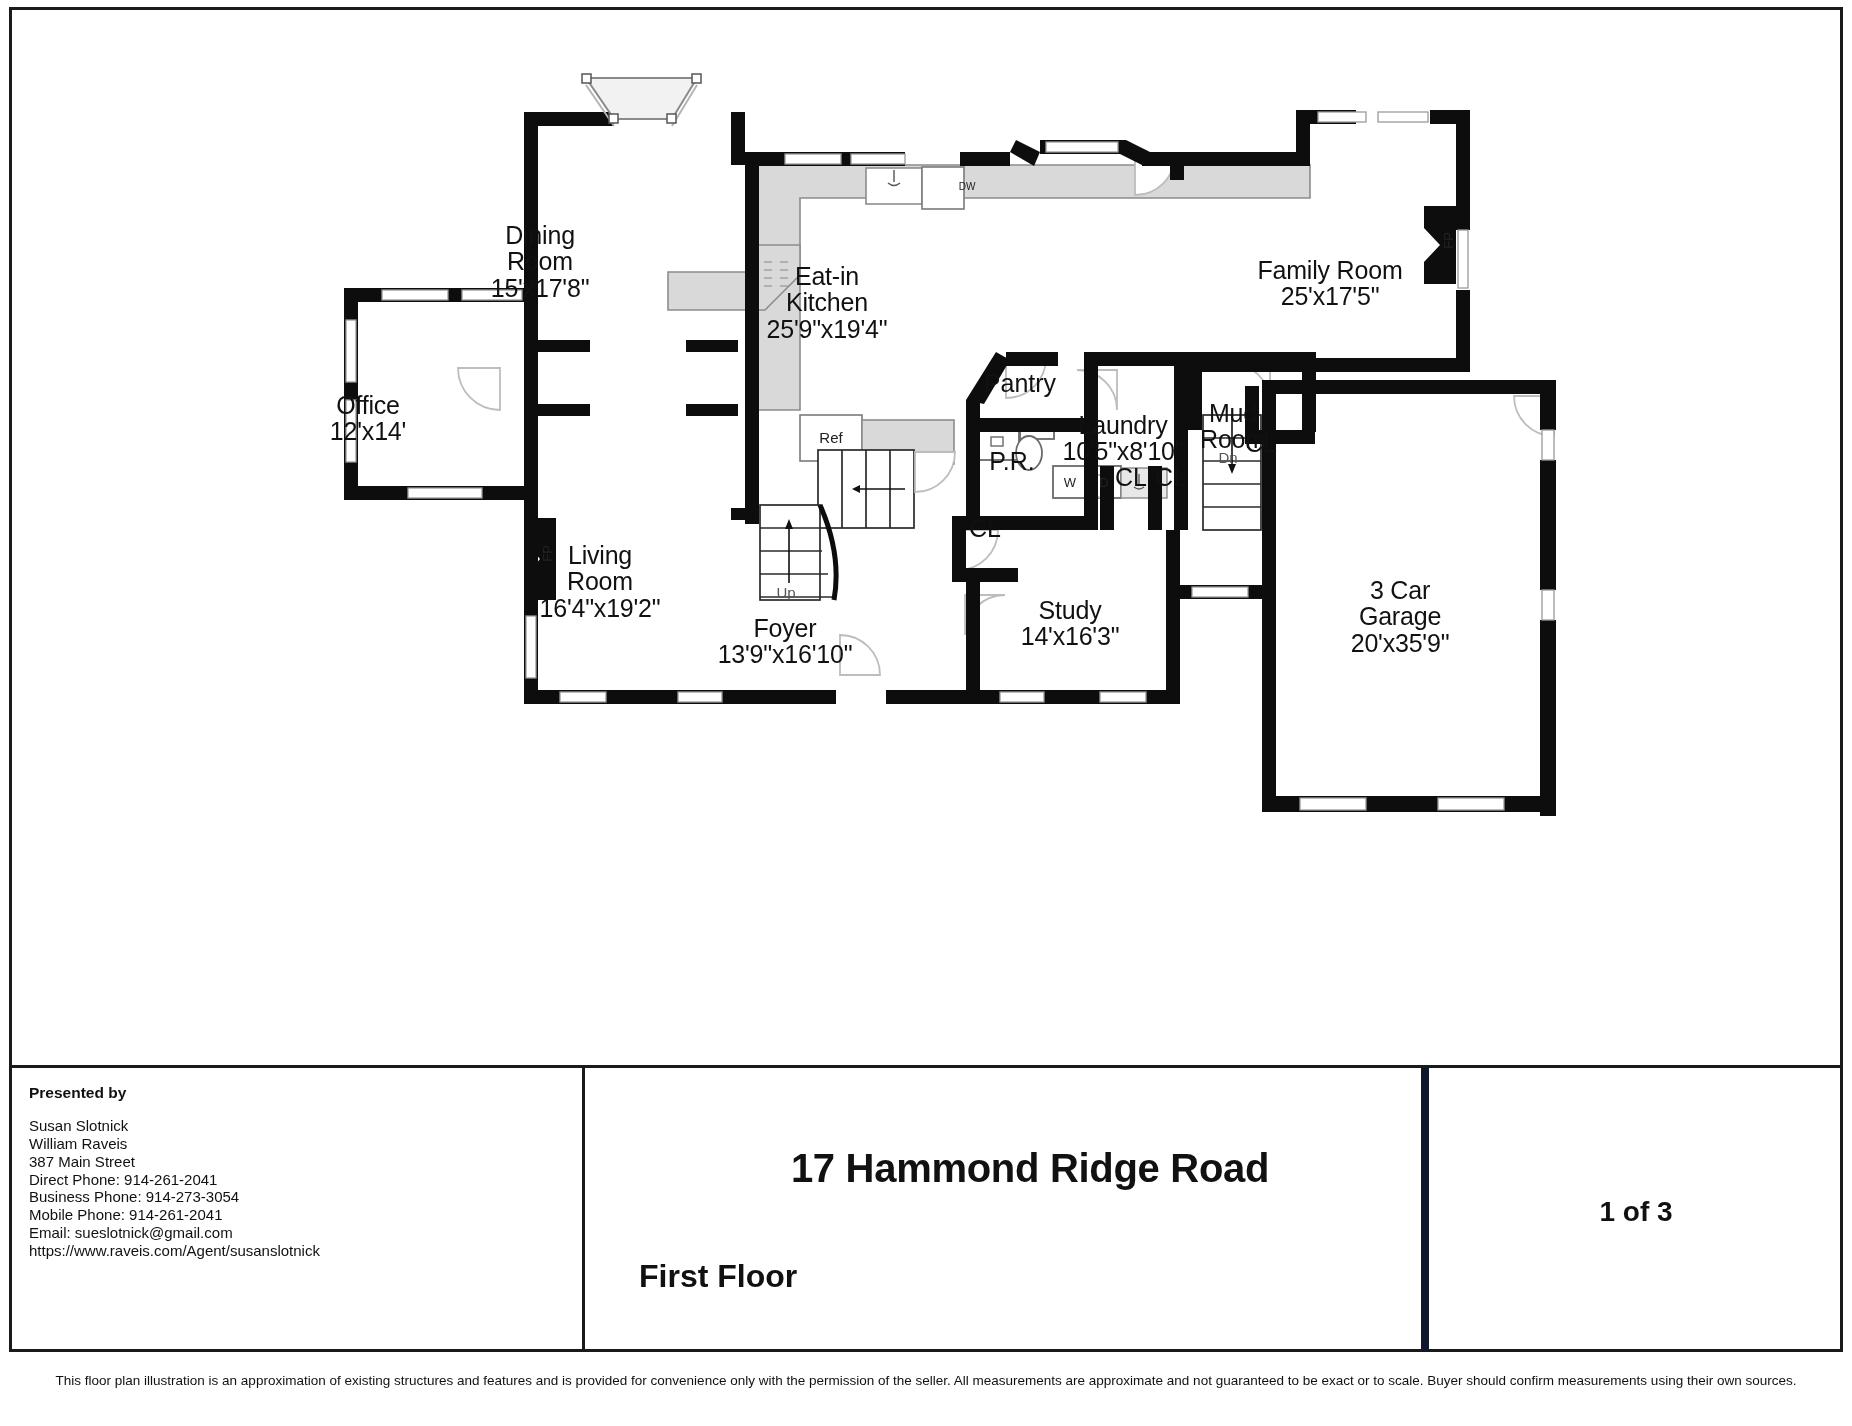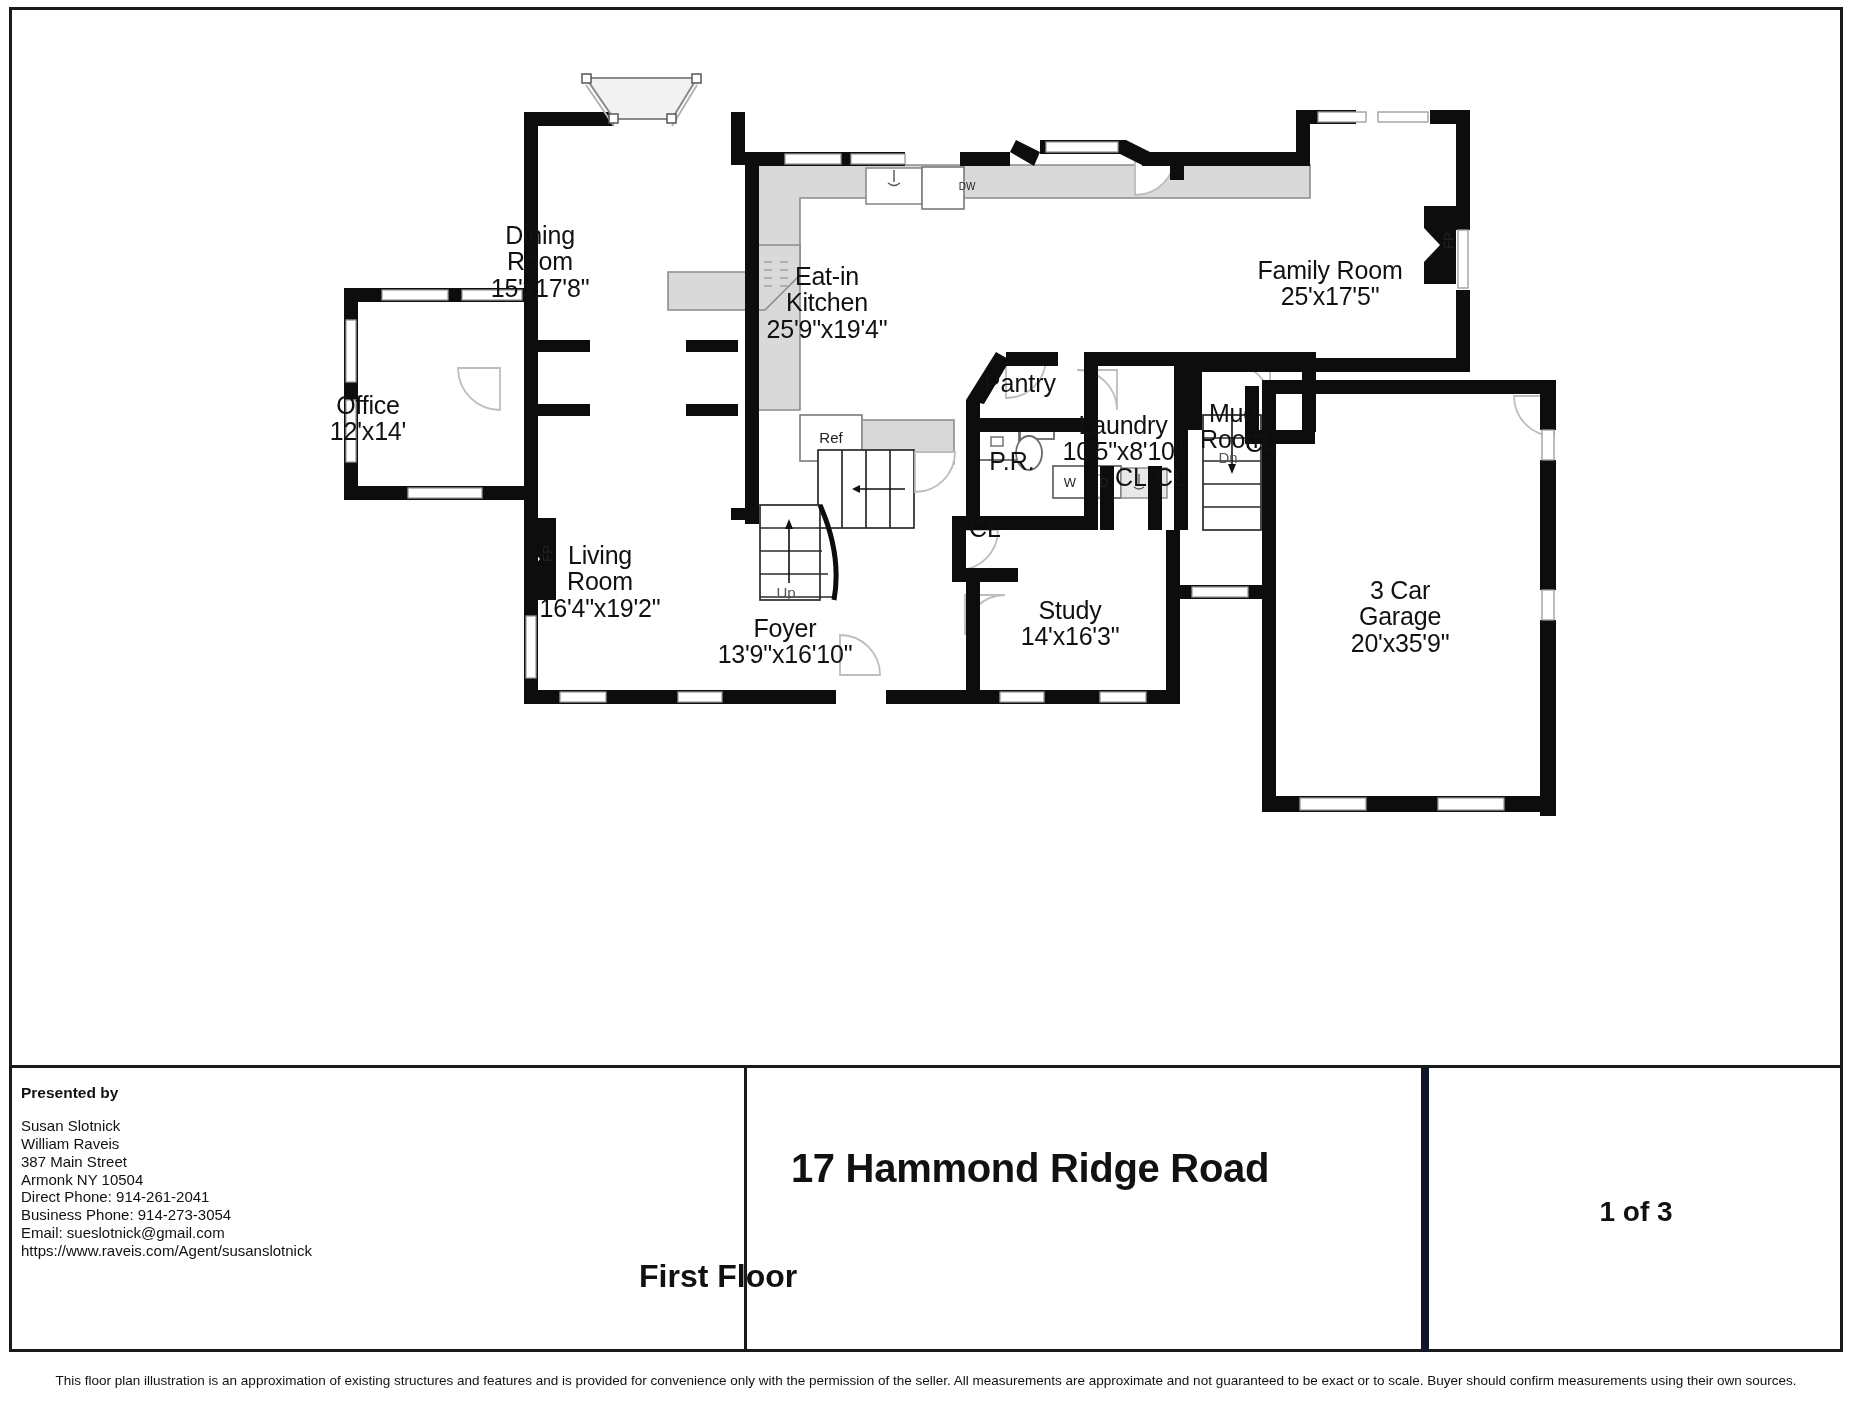--- a/index.html
+++ b/index.html
@@ -19,22 +19,22 @@
           font-size:25px;color:#111;white-space:pre-line;letter-spacing:-0.2px;}
   .rlabel .dim{display:block;}
   .small-lbl{position:absolute;text-align:center;font-size:25px;color:#111;line-height:1.05;}
   .tiny-lbl{position:absolute;text-align:center;font-size:13px;color:#222;line-height:1;}
   .micro-lbl{position:absolute;text-align:center;font-size:10px;color:#222;line-height:1;}
   .vrot{transform:rotate(-90deg);transform-origin:center center;}
 
   
   #titleblock{position:absolute;left:9px;top:1065px;width:1834px;height:287px;
               box-sizing:border-box;border-top:3px solid #1a1a1a;}
-  #tb-left{position:absolute;left:0;top:0;width:738px;height:100%;box-sizing:border-box;
-           border-right:3px solid #1a1a1a;padding:16px 0 0 12px;}
+  #tb-left{position:absolute;left:0;top:0;width:576px;height:100%;box-sizing:border-box;
+           border-right:3px solid #1a1a1a;padding:16px 0 0 20px;}
   #tb-mid{position:absolute;left:630px;top:0;width:790px;height:100%;box-sizing:border-box;
           border-right:8px solid #0f172a;}
   #tb-right{position:absolute;left:1420px;top:0;width:414px;height:100%;box-sizing:border-box;}
 
   .pb{font-size:15.5px;font-weight:bold;color:#111;}
   .agent-lines{margin-top:15px;}
   .agent-lines div{font-size:15px;font-weight:normal;color:#111;line-height:1.19;}
 
   #tb-mid .addr{position:absolute;left:0;right:0;top:78px;text-align:center;
                  font-size:40px;font-weight:bold;color:#111;letter-spacing:-0.3px;}
@@ -350,23 +350,23 @@
 <div class="tiny-lbl" style="left:1208px;top:450px;width:40px;font-size:15px;color:#555;">Dn</div>
 
 <div id="titleblock">
 
   <div id="tb-left">
     <div class="pb">Presented by</div>
     <div class="agent-lines">
       <div>Susan Slotnick</div>
       <div>William Raveis</div>
       <div>387 Main Street</div>
-      <div>Armonk NY 10504</div>
       <div>Direct Phone: 914-261-2041</div>
       <div>Business Phone: 914-273-3054</div>
+      <div>Mobile Phone: 914-261-2041</div>
       <div>Email: sueslotnick@gmail.com</div>
       <div>https://www.raveis.com/Agent/susanslotnick</div>
     </div>
   </div>
 
   <div id="tb-mid">
     <div class="addr">17 Hammond Ridge Road</div>
     <div class="floorname">First Floor</div>
   </div>
 

